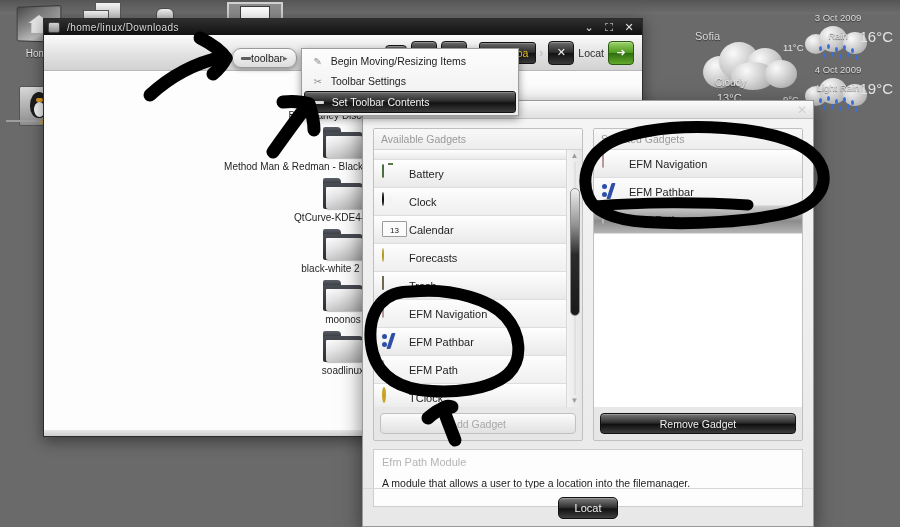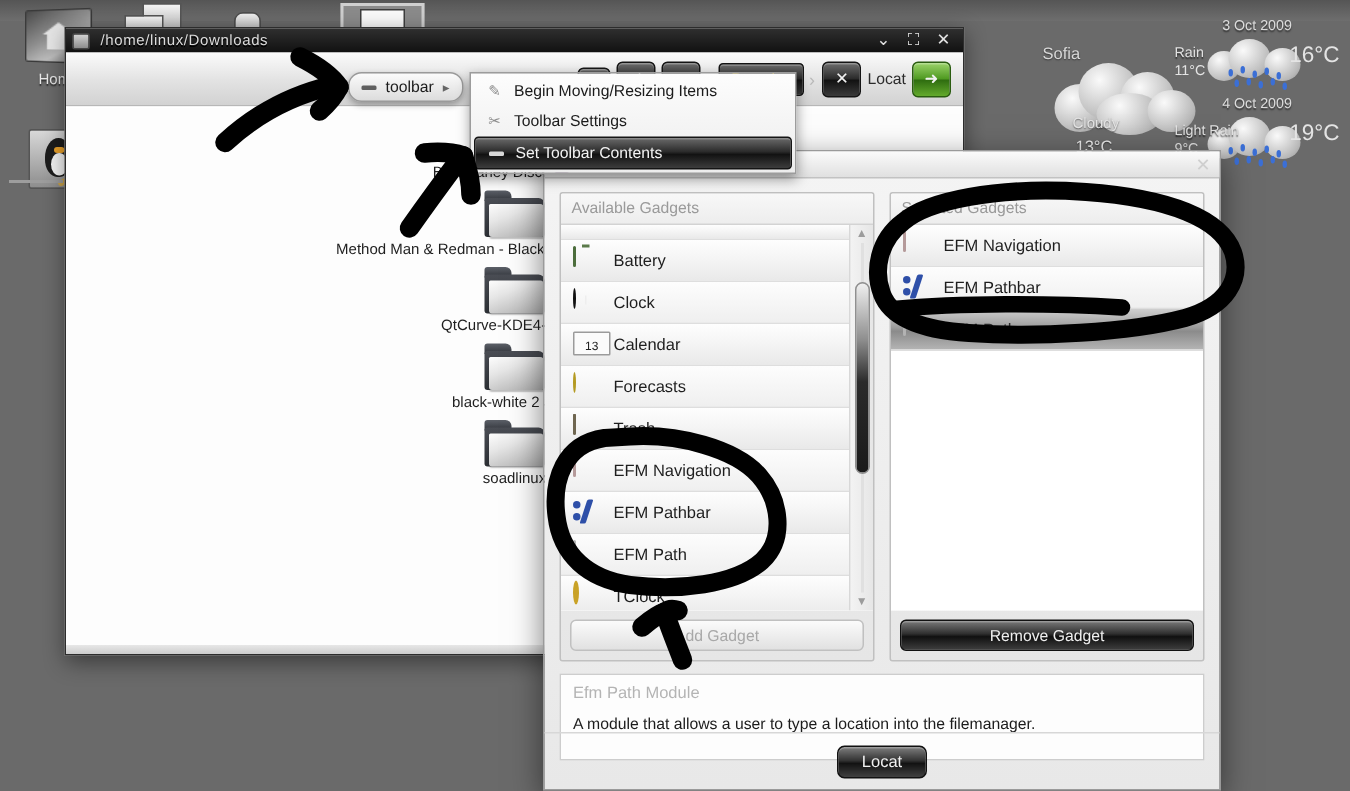--- a/index.html
+++ b/index.html
@@ -109,21 +109,21 @@
     position: absolute; border-radius: 50%;
     background: radial-gradient(circle at 35% 30%, #fafafa, #b9b9b9 70%, #8f8f8f 100%);
     filter: blur(.4px);
   }
   .fc { position: absolute; width: 110px; }
   .fc .fdate {
     font-size: 9.5px; color: #dcdcdc; text-align: center;
     text-shadow: 0 1px 1px rgba(0,0,0,.5);
   }
   .fc .fcond {
-    position: absolute; left: 0; right: 0; top: 18px; text-align: left;
+    position: absolute; left: 0; right: 0; top: 18px; text-align: center;
     font-size: 9.5px; color: #e2e2e2; text-shadow: 0 1px 1px rgba(0,0,0,.6);
   }
   .fc .lo { position: absolute; left: 0; top: 30px; font-size: 9.5px; color: #e4e4e4; }
   .fc .hi { position: absolute; right: 0; top: 16px; font-size: 15px; color: #e4e4e4; }
   .cloud-sm { position: absolute; left: 22px; top: 12px; width: 66px; height: 30px; }
   .rain { position: absolute; left: 34px; top: 32px; width: 46px; height: 16px; }
   .rain i {
     position: absolute; width: 3px; height: 5px; border-radius: 50%;
     background: #3b6fd6; display: block;
   }
@@ -218,21 +218,21 @@
 
   
   #ctxmenu {
     position: absolute; left: 232px; top: 48px; z-index: 30;
     display: flex; align-items: flex-start;
   }
   .ctx-parent {
     background: linear-gradient(#fbfbfb,#dcdcdc);
     border: 1px solid #9a9a9a; border-radius: 9px;
     padding: 3px 8px; font-size: 10.5px; color: #1c1c1c;
-    display: flex; align-items: center; gap: 6px;
+    display: flex; align-items: center; gap: 0;
     box-shadow: 0 2px 4px rgba(0,0,0,.3);
   }
   .ctx-parent .dash {
     width: 10px; height: 3px; background: #5f5f5f; border-radius: 1px;
   }
   .ctx-parent .arr { font-size: 9px; color: #666; }
   .ctx-panel {
     margin-left: 4px; margin-top: 0px;
     background: linear-gradient(#fdfdfd,#ececec);
     border: 1px solid #9c9c9c;
@@ -551,20 +551,28 @@
             <div class="front"></div>
           </div>
         <div class="file-label">black-white 2 Style</div>
       </div>
       <div class="file-item">
         <div class="folder">
             <div class="tab"></div>
             <div class="back"></div>
             <div class="front"></div>
           </div>
+        <div class="file-label">moonos</div>
+      </div>
+      <div class="file-item">
+        <div class="folder">
+            <div class="tab"></div>
+            <div class="back"></div>
+            <div class="front"></div>
+          </div>
         <div class="file-label">soadlinux</div>
       </div>
     </div>
   </div>
   <div class="fm-statusbar"></div>
 </div>
 
 <div id="ctxmenu">
   <div class="ctx-parent">
     <span class="dash"></span>

